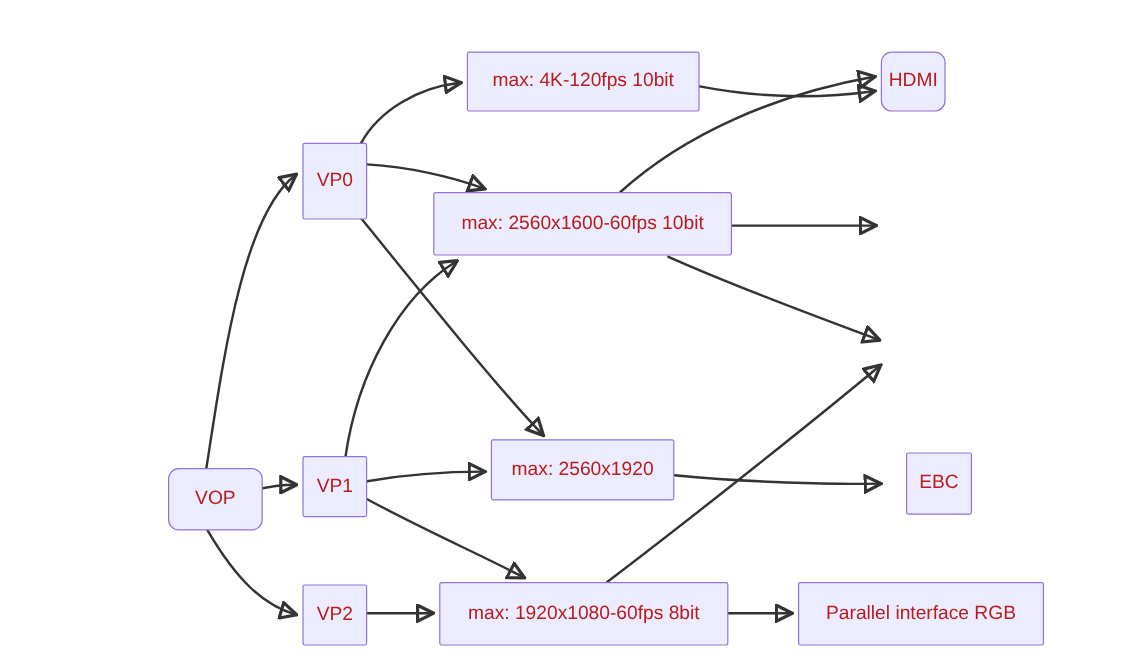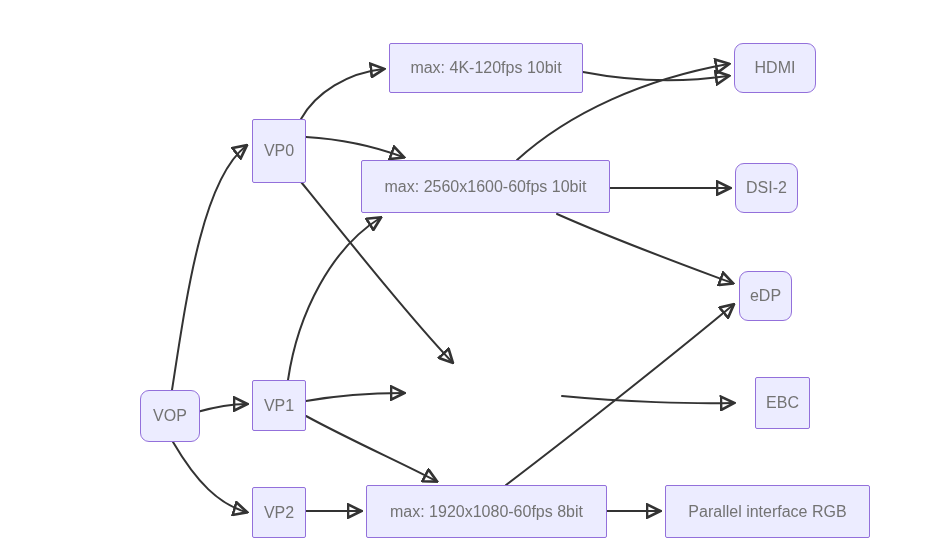--- a/index.html
+++ b/index.html
@@ -26,21 +26,21 @@
     fill: none;
     stroke: #333333;
     stroke-width: 2px;
     stroke-linecap: round;
   }
   .node {
     position: absolute;
     box-sizing: border-box;
     background: #ECECFF;
     border: 1px solid #9370DB;
-    color: #737373;
+    color: #b91c1c;
     font-size: 16px;
     display: flex;
     align-items: center;
     justify-content: center;
     white-space: nowrap;
     z-index: 2;
   }
   .node.rect { border-radius: 2px; }
   .node.rounded { border-radius: 9px; }
 </style>
@@ -67,49 +67,46 @@
     <path marker-end="url(#arrow)" d="M306,511 L360,511"></path>
     <path marker-end="url(#arrow)" d="M583,72 C640,83 692,81 728,76"></path>
     <path marker-end="url(#arrow)" d="M517,160 C570,112 645,79 728,64"></path>
     <path marker-end="url(#arrow)" d="M610,188 L729,188"></path>
     <path marker-end="url(#arrow)" d="M557,214 C620,242 692,268 732,283"></path>
     <path marker-end="url(#arrow)" d="M562,396 C625,402 692,404 733,403"></path>
     <path marker-end="url(#arrow)" d="M506,485 C585,425 685,345 733,305"></path>
     <path marker-end="url(#arrow)" d="M607,511 L659,511"></path>
   </svg>
 
-  <div class="node rounded" style="left:140px; top:390px; width:60px;  height:52px;text-align:center;">
+  <div class="node rounded" style="left:140px; top:390px; width:79px;  height:52px;text-align:center;">
       <span>VOP</span>
     </div>
   <div class="node rect" style="left:252px; top:119px; width:54px;  height:64px;">
       <span>VP0</span>
     </div>
   <div class="node rect" style="left:252px; top:380px; width:54px;  height:51px;">
       <span>VP1</span>
     </div>
   <div class="node rect" style="left:252px; top:487px; width:54px;  height:51px;">
       <span>VP2</span>
     </div>
   <div class="node rect" style="left:389px; top:43px;  width:194px; height:50px;">
       <span>max: 4K-120fps 10bit</span>
     </div>
   <div class="node rect" style="left:361px; top:160px; width:249px; height:53px;">
       <span>max: 2560x1600-60fps 10bit</span>
     </div>
+  <div class="node rect" style="left:409px; top:366px; width:153px; height:51px;">
+      <span>max: 2560x1920</span>
+    </div>
   <div class="node rect" style="left:366px; top:485px; width:241px; height:53px;">
       <span>max: 1920x1080-60fps 8bit</span>
     </div>
-  <div class="node rounded" style="left:734px; top:43px;  width:82px;  height:50px;align-items:center;">
+  <div class="node rounded" style="left:734px; top:43px;  width:54px;  height:50px;align-items:center;">
       <span>HDMI</span>
-    </div>
-  <div class="node rounded" style="left:735px; top:163px; width:63px;  height:50px;">
-      <span>DSI-2</span>
-    </div>
-  <div class="node rounded" style="left:739px; top:271px; width:53px;  height:50px;">
-      <span>eDP</span>
     </div>
   <div class="node rect" style="left:739px; top:377px; width:55px;  height:52px;margin-left:16px;">
       <span>EBC</span>
     </div>
   <div class="node rect" style="left:665px; top:485px; width:205px; height:53px;">
       <span>Parallel interface RGB</span>
     </div>
 
 </div>
 

